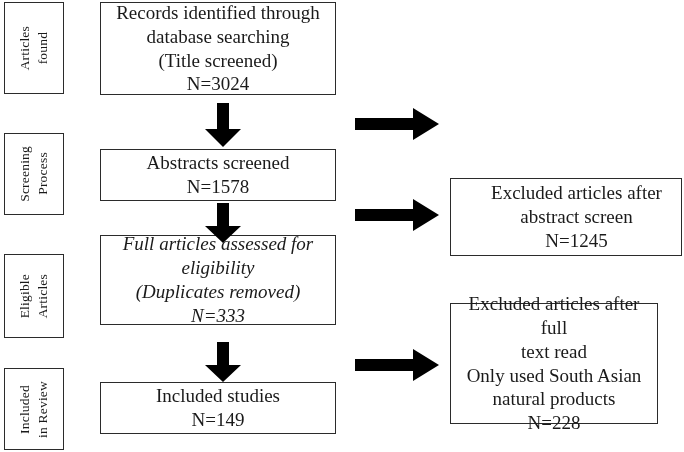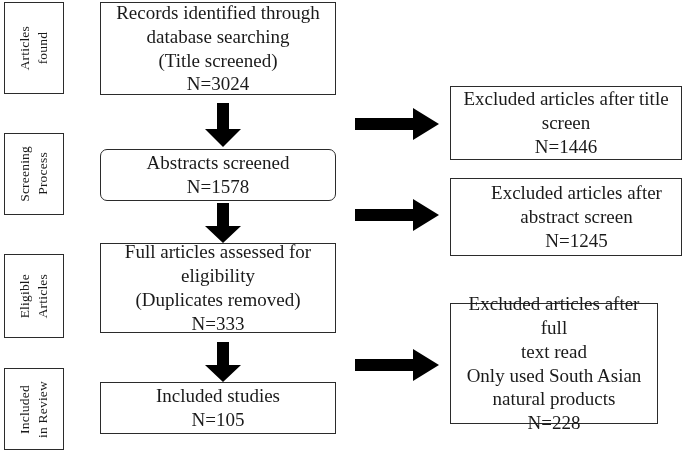--- a/index.html
+++ b/index.html
@@ -88,34 +88,31 @@
   <div class="stage-label" style="left:4px; top:368px; width:60px; height:82px;">
     <span class="vtext">Included
 in Review</span>
   </div>
 
   <div class="box" style="left:100px; top:2px; width:236px; height:93px;">Records identified through
 database searching
 (Title screened)
 N=3024</div>
 
-  <div class="box" style="left:100px; top:149px; width:236px; height:52px;border-radius:7px;">Abstracts screened
+  <div class="box" style="left:100px; top:149px; width:236px; height:52px;">Abstracts screened
 N=1578</div>
 
-  <div class="box" style="left:100px; top:243px; width:236px; height:90px;">Full articles assessed for
+  <div class="box" style="left:100px; top:235px; width:236px; height:90px;font-style:italic;">Full articles assessed for
 eligibility
 (Duplicates removed)
 N=333</div>
 
   <div class="box" style="left:100px; top:382px; width:236px; height:52px;">Included studies
-N=105</div>
+N=149</div>
 
-  <div class="box" style="left:450px; top:86px; width:232px; height:74px;">Excluded articles after title
-screen
-N=1446</div>
 
   <div class="box" style="left:450px; top:178px; width:232px; height:78px;padding-left:27px;">Excluded articles after
 abstract screen
 N=1245</div>
 
   <div class="box" style="left:450px; top:303px; width:208px; height:121px;">Excluded articles after full
 text read
 Only used South Asian
 natural products
 N=228</div>

